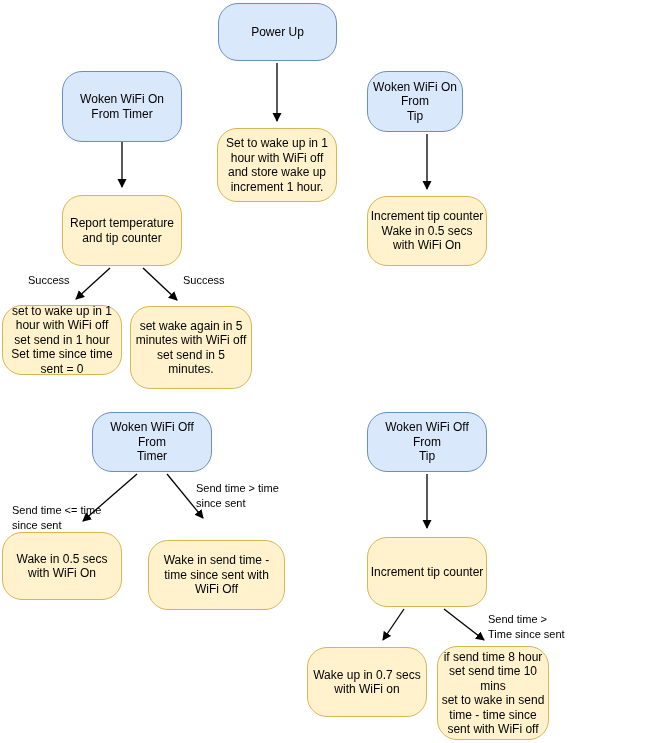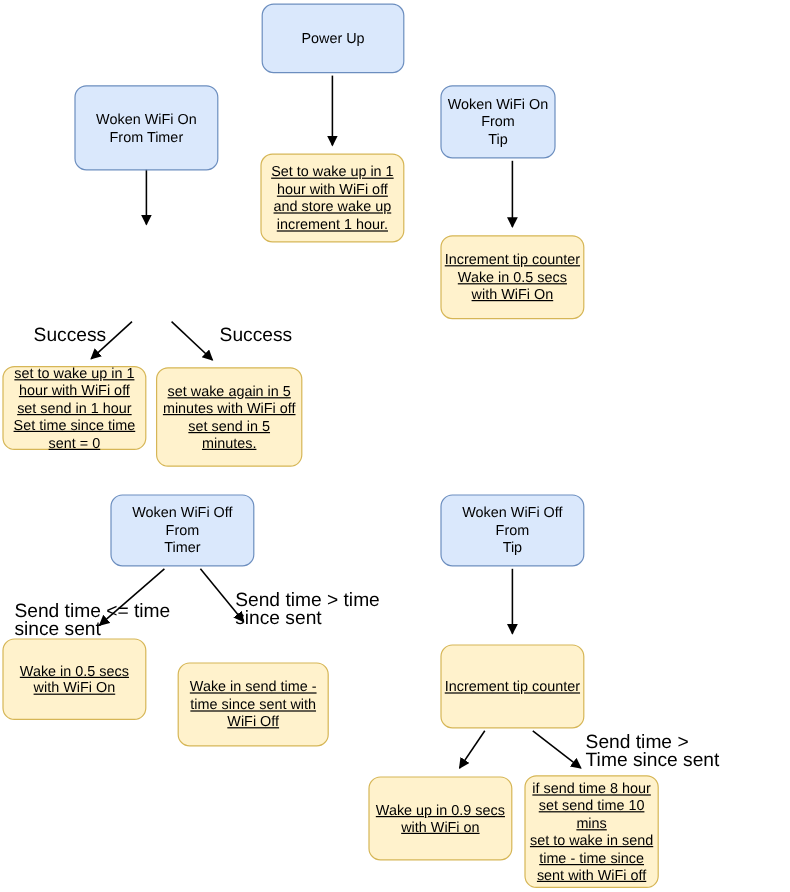--- a/index.html
+++ b/index.html
@@ -21,39 +21,38 @@
     font-family: "Liberation Sans", "DejaVu Sans", sans-serif;
     color: var(--text);
     overflow: hidden;
   }
   .node {
     position: absolute;
     display: flex;
     align-items: center;
     justify-content: center;
     text-align: center;
-    border-radius: 10px;
+    border-radius: 20px;
     border: 1px solid;
     font-size: 12px;
     line-height: 14.5px;
     padding: 2px;
   }
   .node span { white-space: pre-line; }
   .node.event {
     background: var(--event-fill);
     border-color: var(--event-border);
   }
   .node.action {
     background: var(--action-fill);
     border-color: var(--action-border);
-    text-decoration: underline;
   }
   .edge-label {
     position: absolute;
-    font-size: 16px;
+    font-size: 11px;
     line-height: 14.5px;
     white-space: pre-line;
     text-align: left;
   }
   svg.arrows {
     position: absolute;
     left: 0; top: 0;
     color: var(--arrow);
     pointer-events: none;
   }
@@ -96,20 +95,24 @@
 Tip</span>
   </div>
 
   <div class="node action" style="left:217px;top:128px;width:120px;height:74px">
     <span>Set to wake up in 1
 hour with WiFi off
 and store wake up
 increment 1 hour.</span>
   </div>
 
+  <div class="node action" style="left:62px;top:195px;width:120px;height:71px">
+    <span>Report temperature
+and tip counter</span>
+  </div>
 
   <div class="node action" style="left:367px;top:196px;width:120px;height:70px">
     <span>Increment tip counter
 Wake in 0.5 secs
 with WiFi On</span>
   </div>
 
   <div class="edge-label" style="left:28px;top:273px">Success</div>
   <div class="edge-label" style="left:183px;top:273px">Success</div>
 
@@ -128,48 +131,48 @@
 minutes.</span>
   </div>
 
   <div class="node event" style="left:92px;top:412px;width:120px;height:60px">
     <span>Woken WiFi Off From
 Timer</span>
   </div>
 
   <div class="edge-label" style="left:12px;top:503px">Send time &lt;= time
  since sent</div>
-  <div class="edge-label" style="left:196px;top:494px">Send time &gt; time
+  <div class="edge-label" style="left:196px;top:481px">Send time &gt; time
  since sent</div>
 
   <div class="node action" style="left:2px;top:532px;width:120px;height:68px">
     <span>Wake in 0.5 secs
 with WiFi On</span>
   </div>
 
-  <div class="node action" style="left:148px;top:552px;width:126px;height:70px">
+  <div class="node action" style="left:148px;top:540px;width:137px;height:70px">
     <span>Wake in send time -
 time since sent with
 WiFi Off</span>
   </div>
 
   <div class="node event" style="left:367px;top:412px;width:120px;height:60px">
     <span>Woken WiFi Off From
 Tip</span>
   </div>
 
   <div class="node action" style="left:367px;top:537px;width:120px;height:70px">
     <span>Increment tip counter</span>
   </div>
 
   <div class="edge-label" style="left:488px;top:612px">Send time &gt;
 Time since sent</div>
 
   <div class="node action" style="left:307px;top:647px;width:120px;height:70px">
-    <span>Wake up in 0.9 secs
+    <span>Wake up in 0.7 secs
 with WiFi on</span>
   </div>
 
   <div class="node action" style="left:437px;top:646px;width:112px;height:94px">
     <span>if send time 8 hour
 set send time 10
 mins
 set to wake in send
 time - time since
 sent  with WiFi off</span>

